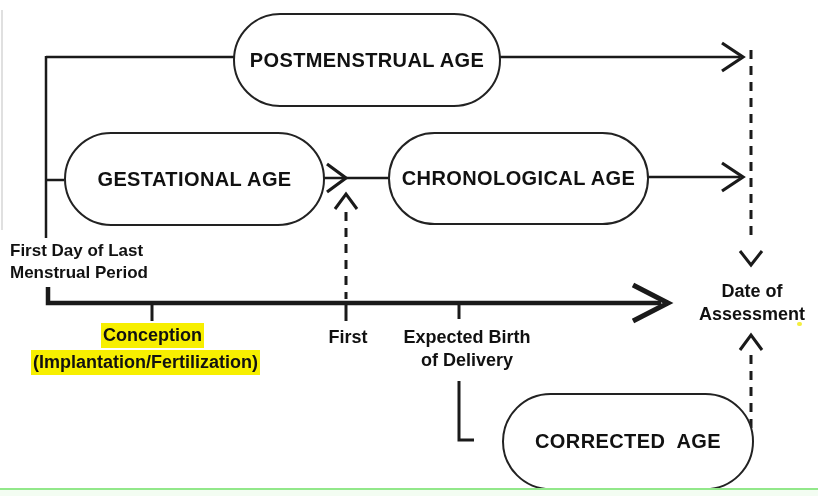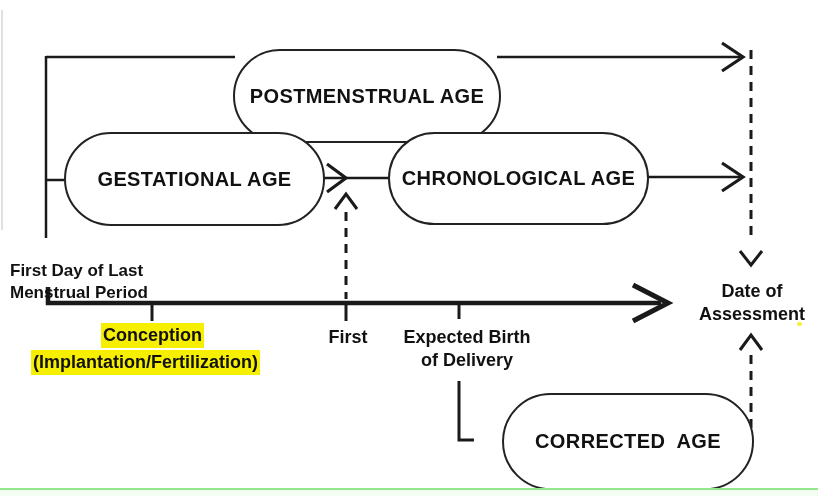--- a/index.html
+++ b/index.html
@@ -20,34 +20,34 @@
     background: #fff;
     display: flex;
     align-items: center;
     justify-content: center;
     font-weight: 700;
     font-size: 20px;
     letter-spacing: 0.4px;
     color: #111;
     white-space: nowrap;
   }
-  .box-pma  { left: 233px; top: 13px;  width: 264px; height: 90px; margin-top: 36px; }
+  .box-pma  { left: 233px; top: 13px;  width: 264px; height: 90px; }
   .box-ga   { left: 64px;  top: 132px; width: 257px; height: 90px; justify-content: center; }
   .box-ca   { left: 388px; top: 132px; width: 257px; height: 89px; }
   .box-corr { left: 502px; top: 393px; width: 248px; height: 93px; word-spacing: 6px; }
   .label {
     position: absolute;
     font-weight: 700;
     font-size: 18px;
     line-height: 23px;
     color: #111;
     white-space: nowrap;
   }
   .center { text-align: center; }
-  .lbl-lmp        { left: 10px;  top: 240px; font-size: 17px; line-height: 22px; margin-top: 20px; }
+  .lbl-lmp        { left: 10px;  top: 240px; font-size: 17px; line-height: 22px; }
   .lbl-conception { left: 101px; top: 323px; }
   .lbl-implant    { left: 31px;  top: 350px; border-radius: 11px; }
   .lbl-birth      { left: 320px; top: 326px; width: 56px; }
   .lbl-edd        { left: 396px; top: 326px; width: 142px; }
   .lbl-assess     { left: 680px; top: 280px; width: 144px; }
   .hl {
     background: #f7ef00;
     display: inline-block;
     padding: 1px 2px;
   }

